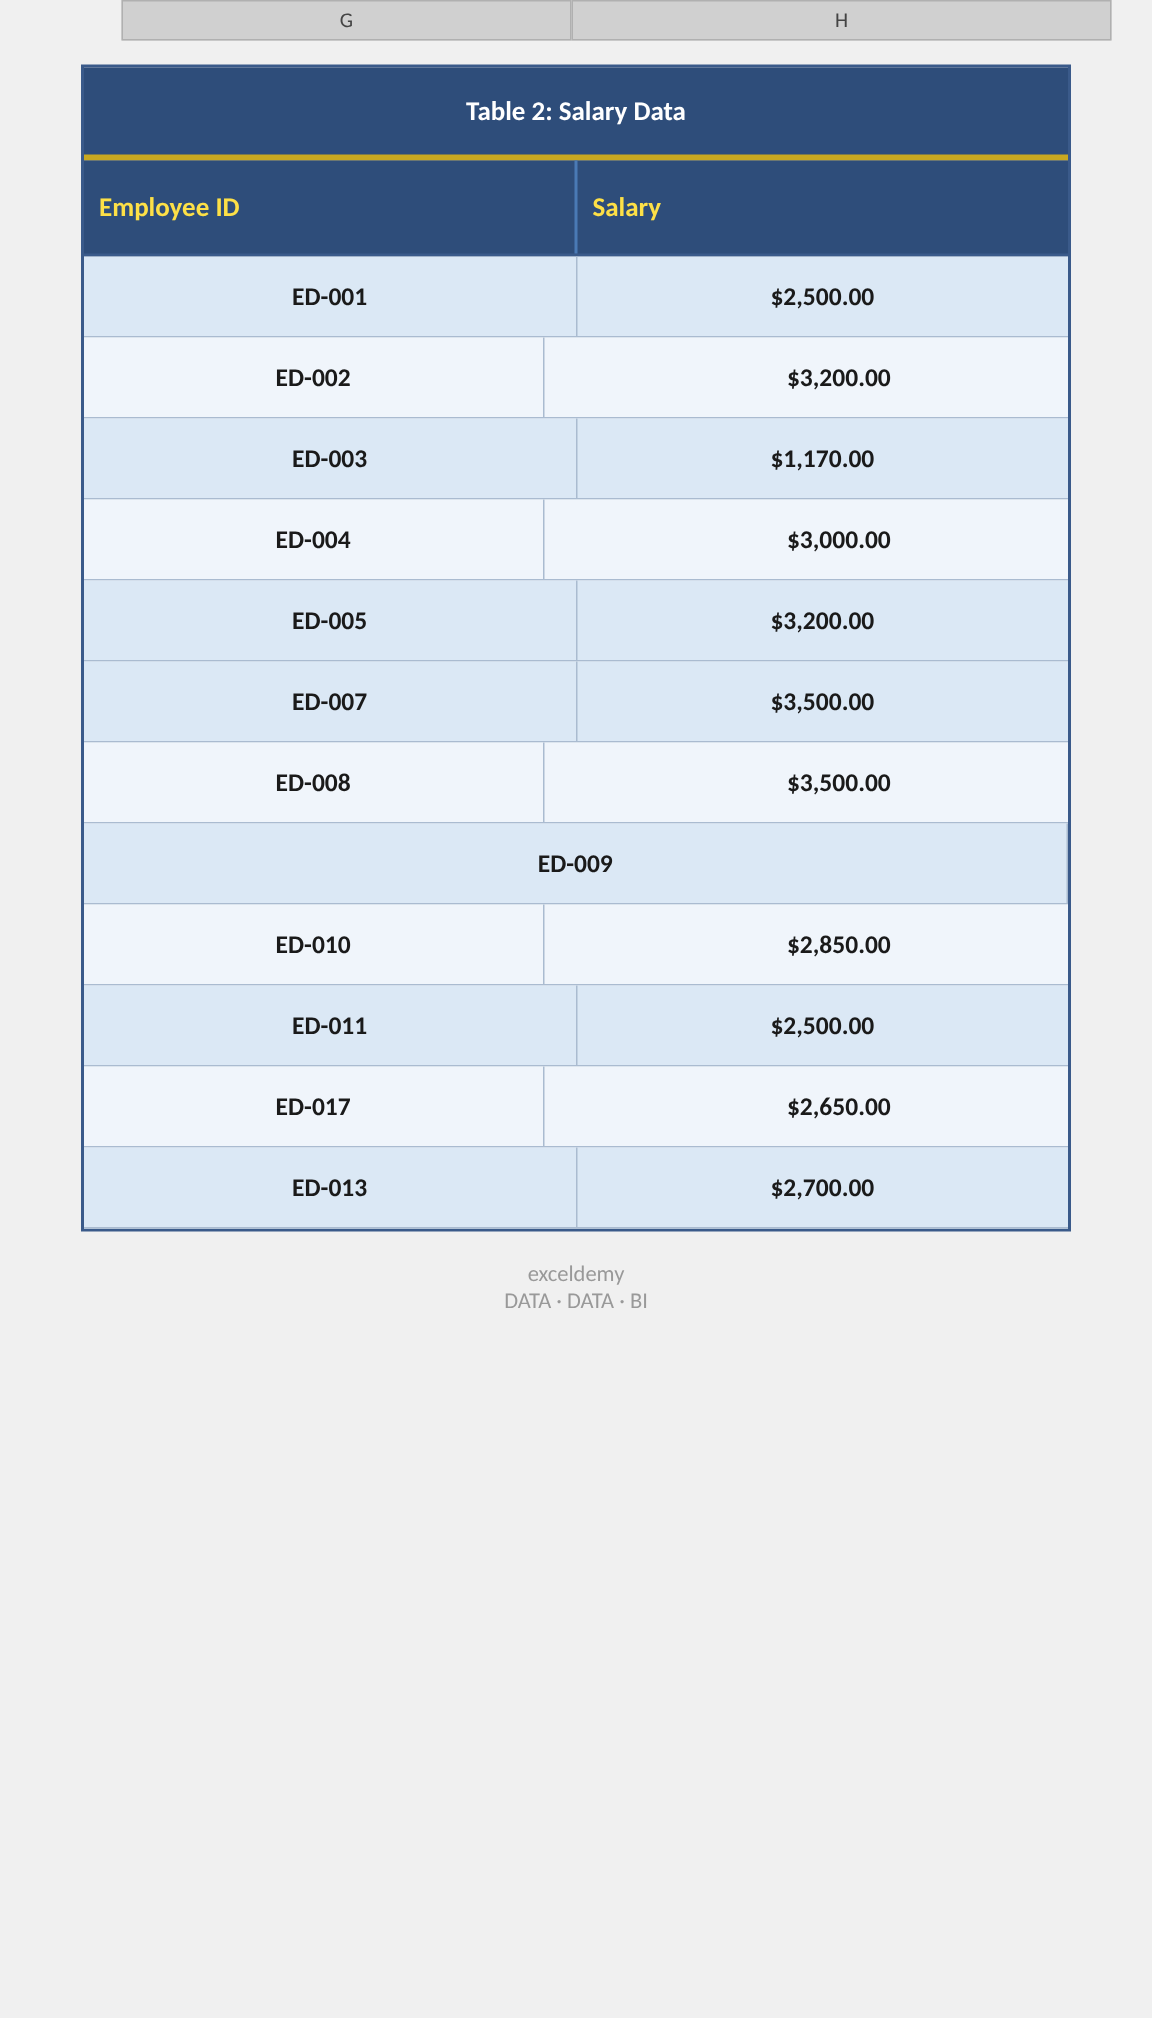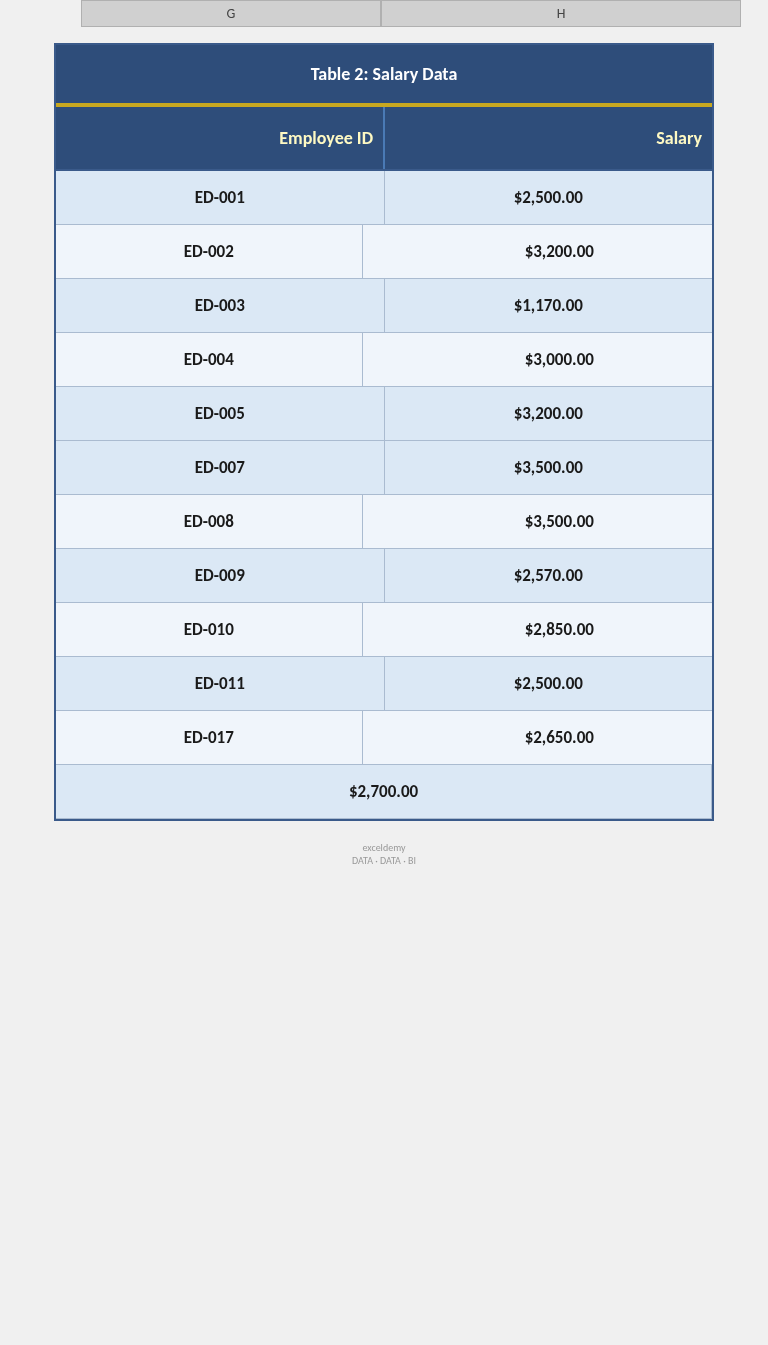--- a/index.html
+++ b/index.html
@@ -73,24 +73,24 @@
       font-weight: bold;
     }
 
     .table-header-row {
       display: flex;
       background-color: #2e4d7a;
       border-bottom: 2px solid #3a5a8a;
     }
 
     .table-header-cell {
-      color: #fef9c3;
+      color: #fde047;
       font-size: 18px;
       font-weight: bold;
-      text-align: right;
+      text-align: left;
       padding: 20px 10px;
       flex: 1;
     }
 
     .table-header-cell:first-child {
       border-right: 2px solid #4a7ab5;
     }
 
     .table-data-row {
       display: flex;
@@ -116,21 +116,21 @@
     }
 
     .table-data-cell:first-child {
       border-right: 1px solid #aabbd0;
     }
 
     .watermark {
       margin-top: 20px;
       text-align: center;
       color: #999;
-      font-size: 10px;
+      font-size: 15px;
     }
   </style>
 </head>
 <body>
 
 <div class="spreadsheet-wrapper">
 
   <div class="column-headers">
     <div class="col-header col-g">G</div>
     <div class="col-header col-h">H</div>
@@ -171,35 +171,35 @@
         <div class="table-data-row striped">
           <div class="table-data-cell">ED-007</div>
           <div class="table-data-cell">$3,500.00</div>
         </div>
         <div class="table-data-row white">
           <div class="table-data-cell">ED-008</div>
           <div class="table-data-cell">$3,500.00</div>
         </div>
         <div class="table-data-row striped">
           <div class="table-data-cell">ED-009</div>
-          <div class="table-data-cell">$2,570.00</div>
         </div>
         <div class="table-data-row white">
           <div class="table-data-cell">ED-010</div>
           <div class="table-data-cell">$2,850.00</div>
         </div>
         <div class="table-data-row striped">
           <div class="table-data-cell">ED-011</div>
           <div class="table-data-cell">$2,500.00</div>
         </div>
         <div class="table-data-row white">
           <div class="table-data-cell">ED-017</div>
           <div class="table-data-cell">$2,650.00</div>
         </div>
         <div class="table-data-row striped">
+          <div class="table-data-cell">ED-013</div>
           <div class="table-data-cell">$2,700.00</div>
         </div>
       </div>
 
   </div>
 
   <div class="watermark">
     <div>exceldemy</div>
     <div>DATA · DATA · BI</div>
   </div>

